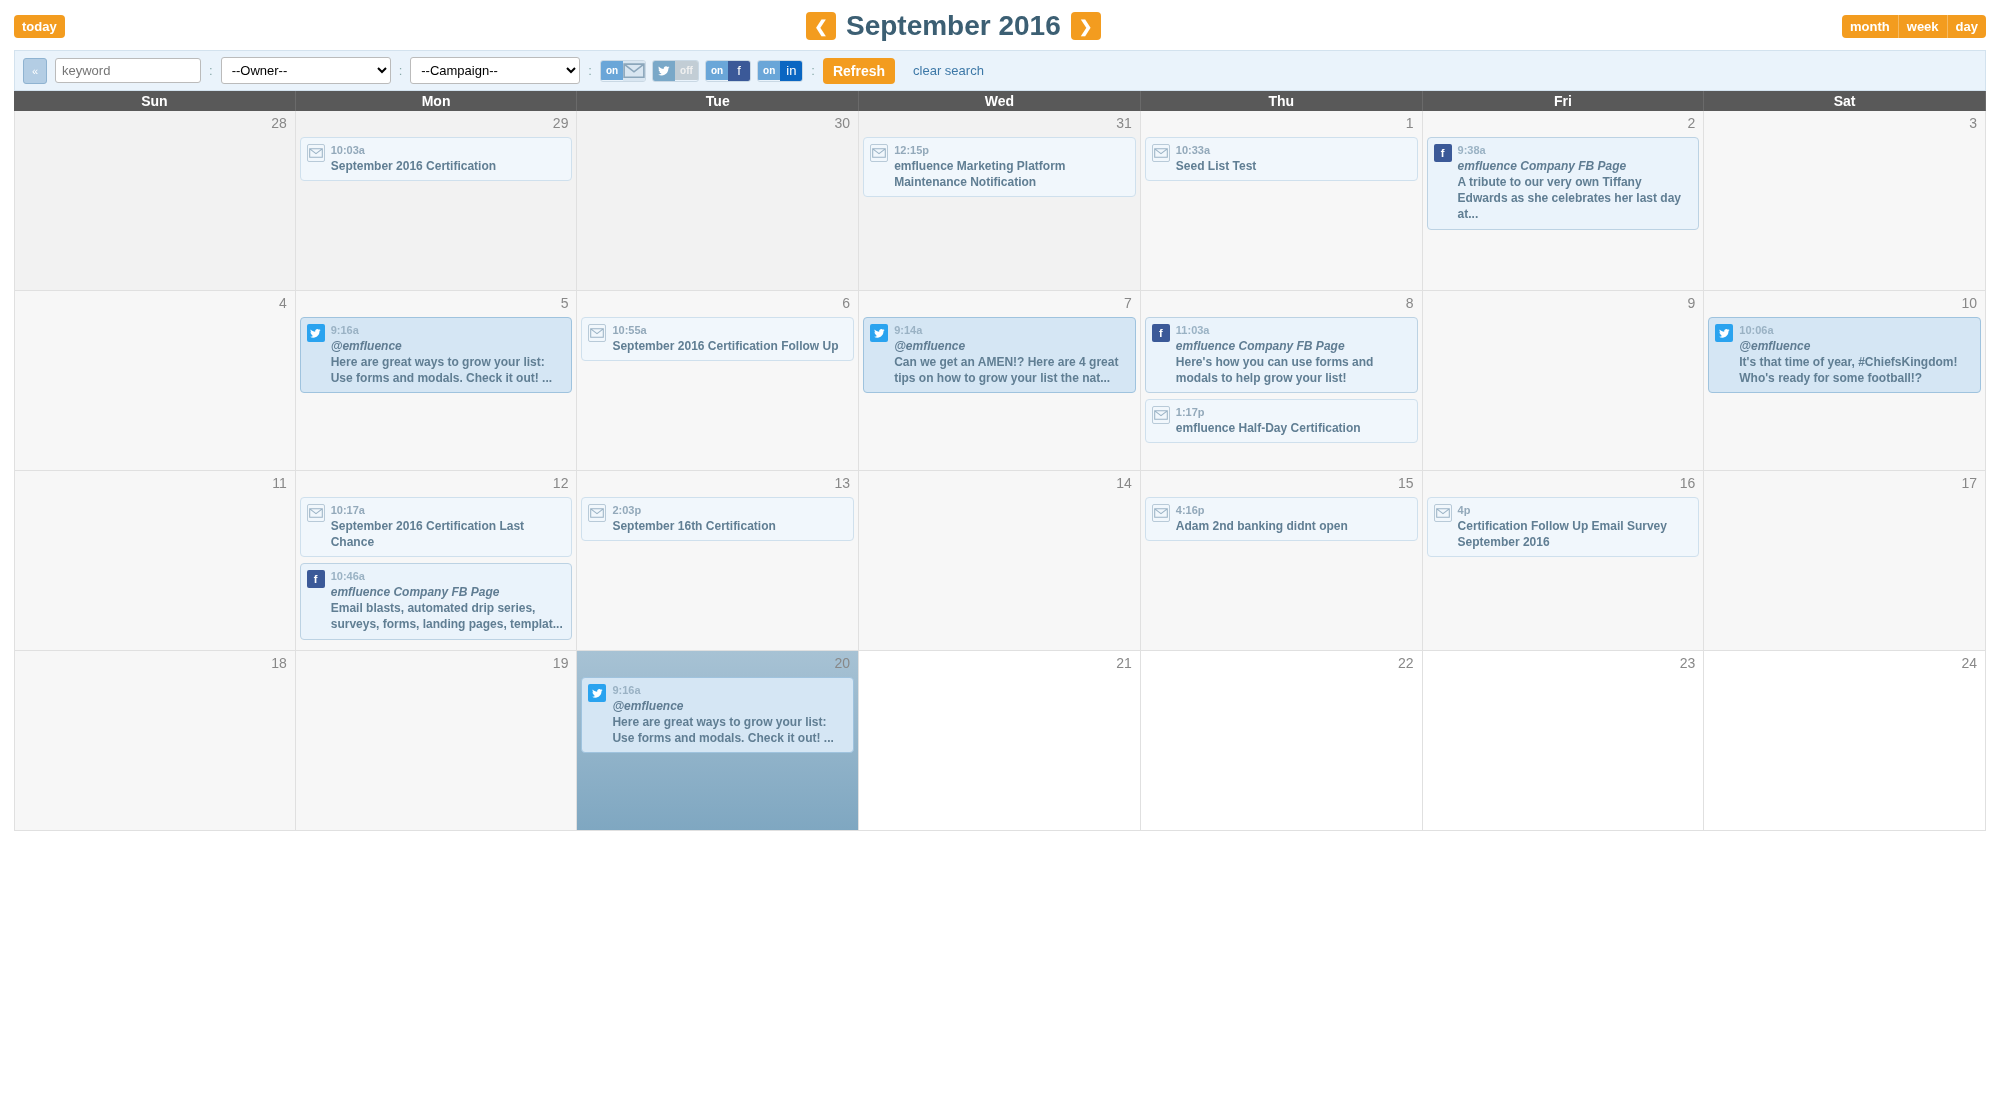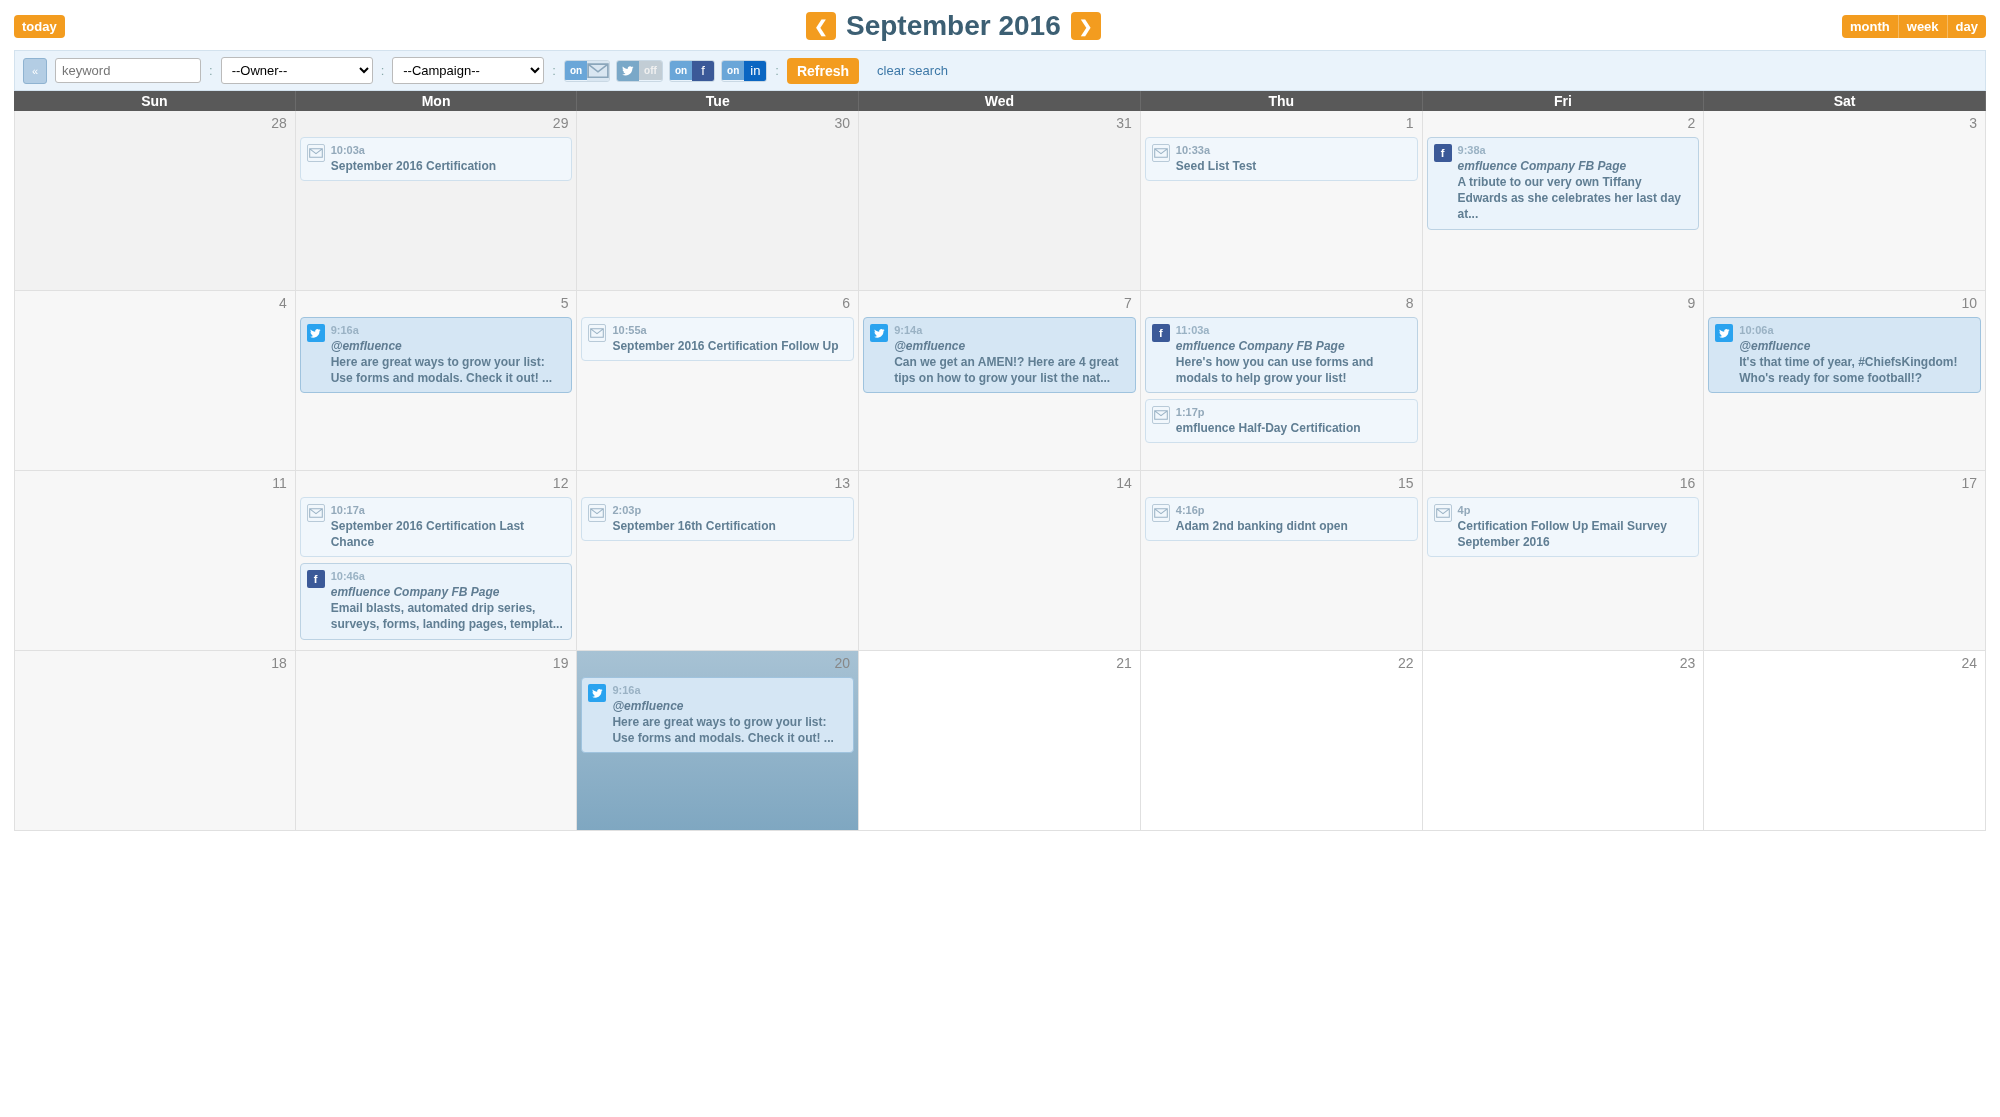--- a/index.html
+++ b/index.html
@@ -71,21 +71,21 @@
     font-size: 11px;
   }
   .text-input {
     background: #fff;
     border: 1px solid #bbb;
     border-radius: 3px;
     padding: 4px 6px;
     font-size: 13px;
     width: 146px;
   }
-  select.text-input { width: 152px; }
+  select.text-input { width: 170px; }
   .sep { color: #8aa; }
   .toggle-group { display:flex; gap:6px; }
   .toggle-chip {
     display:flex; align-items:center;
     border-radius: 3px;
     overflow:hidden;
     height: 22px;
     cursor:pointer;
     border: 1px solid #c9d8e4;
   }
@@ -276,20 +276,33 @@
               <div class="subject">September 2016 Certification</div>
             </div>
           </div>
         </div>
       </div>
       <div class="cell out">
         <div class="daynum">30</div>
       </div>
       <div class="cell out">
         <div class="daynum">31</div>
+        <div class="events">
+          <div class="event light">
+            <span class="ev-icon email">
+              <svg viewBox="0 0 20 14">
+                <path fill="none" stroke="currentColor" stroke-width="1.5" d="M1 1h18v12H1z M1 1l9 7 9-7"></path>
+              </svg>
+            </span>
+            <div class="ev-content">
+              <div class="time">12:15p</div>
+              <div class="subject">emfluence Marketing Platform Maintenance Notification</div>
+            </div>
+          </div>
+        </div>
       </div>
       <div class="cell">
         <div class="daynum">1</div>
         <div class="events">
           <div class="event light">
             <span class="ev-icon email">
               <svg viewBox="0 0 20 14">
                 <path fill="none" stroke="currentColor" stroke-width="1.5" d="M1 1h18v12H1z M1 1l9 7 9-7"></path>
               </svg>
             </span>

